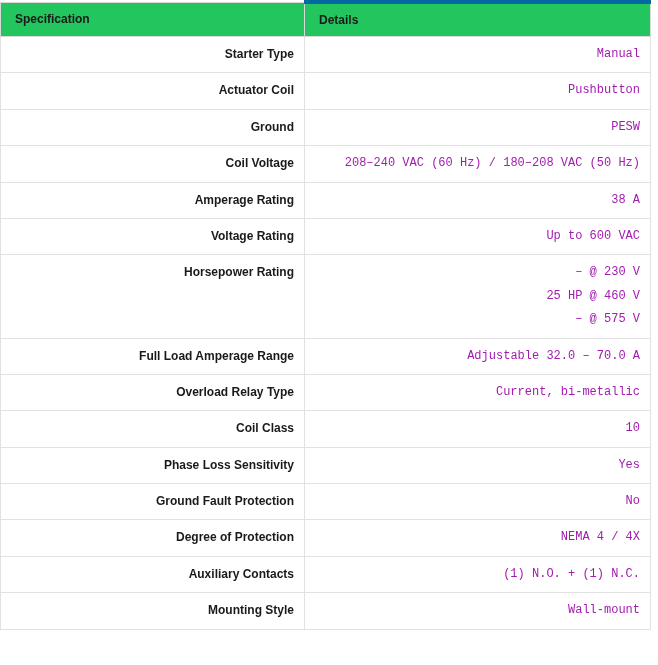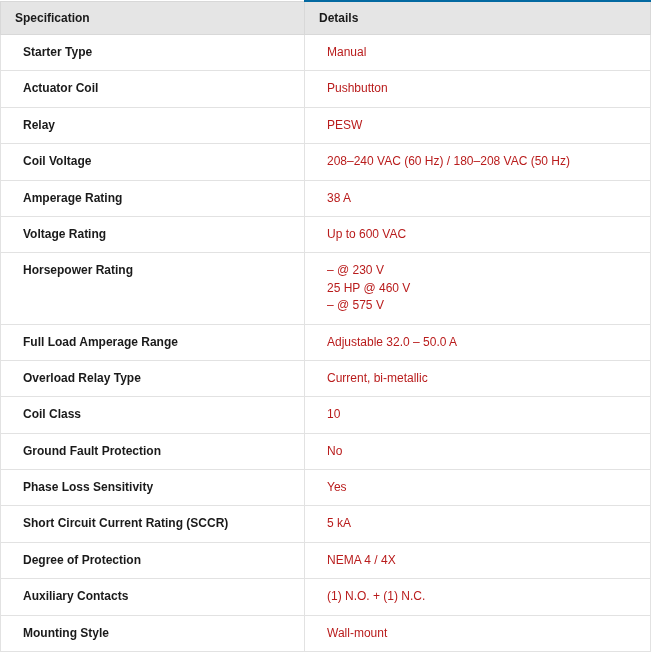--- a/index.html
+++ b/index.html
@@ -18,60 +18,62 @@
   .spec-table {
     width: 650px;
     border-collapse: collapse;
     table-layout: fixed;
     margin: 0;
   }
   .spec-table col.col-spec { width: 304px; }
   .spec-table col.col-det  { width: 346px; }
 
   .spec-table th {
-    background: #e5e5e5;
+    background: #22c55e;
     text-align: left;
     font-weight: bold;
     font-size: 12px;
     color: #1a1a1a;
     padding: 9px 10px 9px 14px;
     border: 1px solid #d8d8d8;
     border-left: none;
     border-top: none;
   }
   .spec-table th:first-child {
     border-left: 1px solid #d8d8d8;
     border-top: 1px solid #d8d8d8;
   }
   .spec-table th:last-child {
-    border-top: 2px solid #0369a1;
+    border-top: 4px solid #0369a1;
   }
   .spec-table td {
     padding: 9px 10px 9px 22px;
     border: 1px solid #e2e2e2;
     border-top: none;
     border-left: none;
     vertical-align: top;
     font-size: 12px;
     line-height: 1.45;
+    text-align: right;
   }
   .spec-table td:first-child {
     border-left: 1px solid #e2e2e2;
     font-weight: bold;
     color: #1a1a1a;
   }
   .spec-table td.value {
-    color: #b91c1c;
+    color: #a21caf;
     font-weight: normal;
+    font-family: Liberation Mono, monospace;
   }
   .multiline span {
     display: block;
   }
   .multiline span + span {
-    margin-top: 0;
+    margin-top: 6px;
   }
 </style>
 </head>
 <body>
 
 <table class="spec-table">
   <colgroup>
     <col class="col-spec">
     <col class="col-det">
   </colgroup>
@@ -84,21 +86,21 @@
   <tbody>
     <tr>
       <td>Starter Type</td>
       <td class="value">Manual</td>
     </tr>
     <tr>
       <td>Actuator Coil</td>
       <td class="value">Pushbutton</td>
     </tr>
     <tr>
-      <td>Relay</td>
+      <td>Ground</td>
       <td class="value">PESW</td>
     </tr>
     <tr>
       <td>Coil Voltage</td>
       <td class="value">208–240 VAC (60 Hz) / 180–208 VAC (50 Hz)</td>
     </tr>
     <tr>
       <td>Amperage Rating</td>
       <td class="value">38 A</td>
     </tr>
@@ -109,41 +111,37 @@
     <tr>
       <td>Horsepower Rating</td>
       <td class="value multiline">
         <span>– @ 230 V</span>
         <span>25 HP @ 460 V</span>
         <span>– @ 575 V</span>
       </td>
     </tr>
     <tr>
       <td>Full Load Amperage Range</td>
-      <td class="value">Adjustable 32.0 – 50.0 A</td>
+      <td class="value">Adjustable 32.0 – 70.0 A</td>
     </tr>
     <tr>
       <td>Overload Relay Type</td>
       <td class="value">Current, bi-metallic</td>
     </tr>
     <tr>
       <td>Coil Class</td>
       <td class="value">10</td>
     </tr>
     <tr>
-      <td>Ground Fault Protection</td>
-      <td class="value">No</td>
-    </tr>
-    <tr>
       <td>Phase Loss Sensitivity</td>
       <td class="value">Yes</td>
     </tr>
     <tr>
-      <td>Short Circuit Current Rating (SCCR)</td>
-      <td class="value">5 kA</td>
+      <td>Ground Fault Protection</td>
+      <td class="value">No</td>
     </tr>
     <tr>
       <td>Degree of Protection</td>
       <td class="value">NEMA 4 / 4X</td>
     </tr>
     <tr>
       <td>Auxiliary Contacts</td>
       <td class="value">(1) N.O. + (1) N.C.</td>
     </tr>
     <tr>

